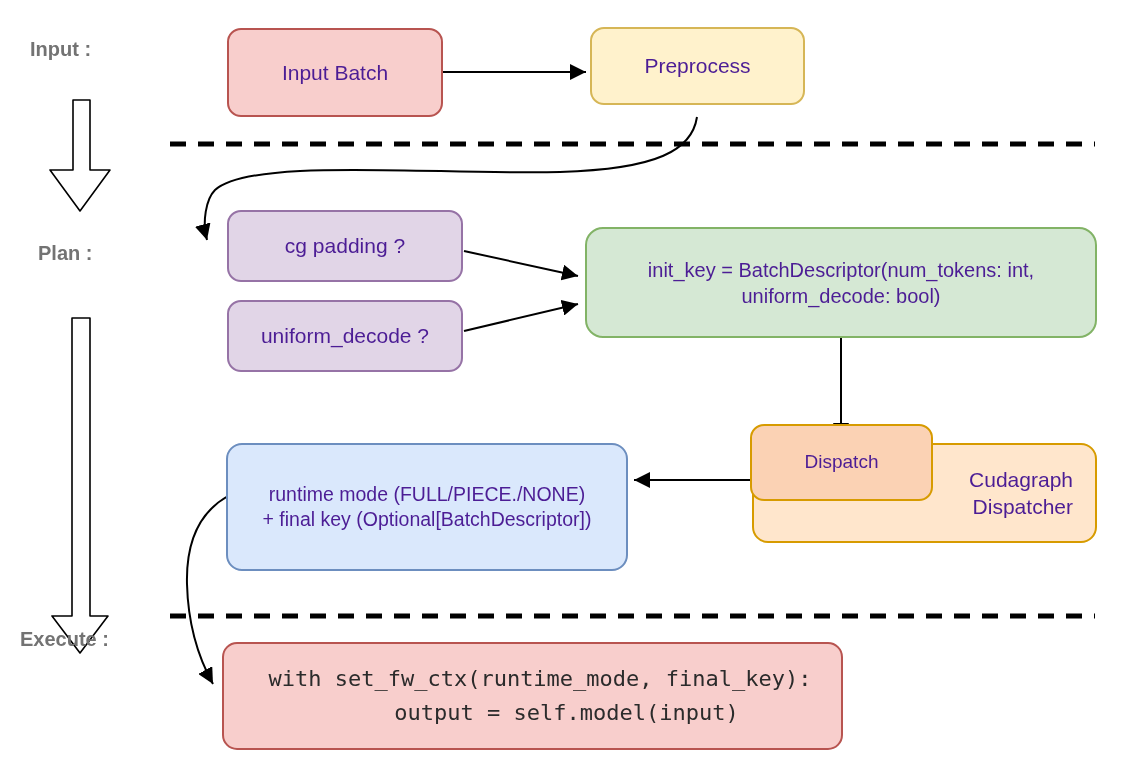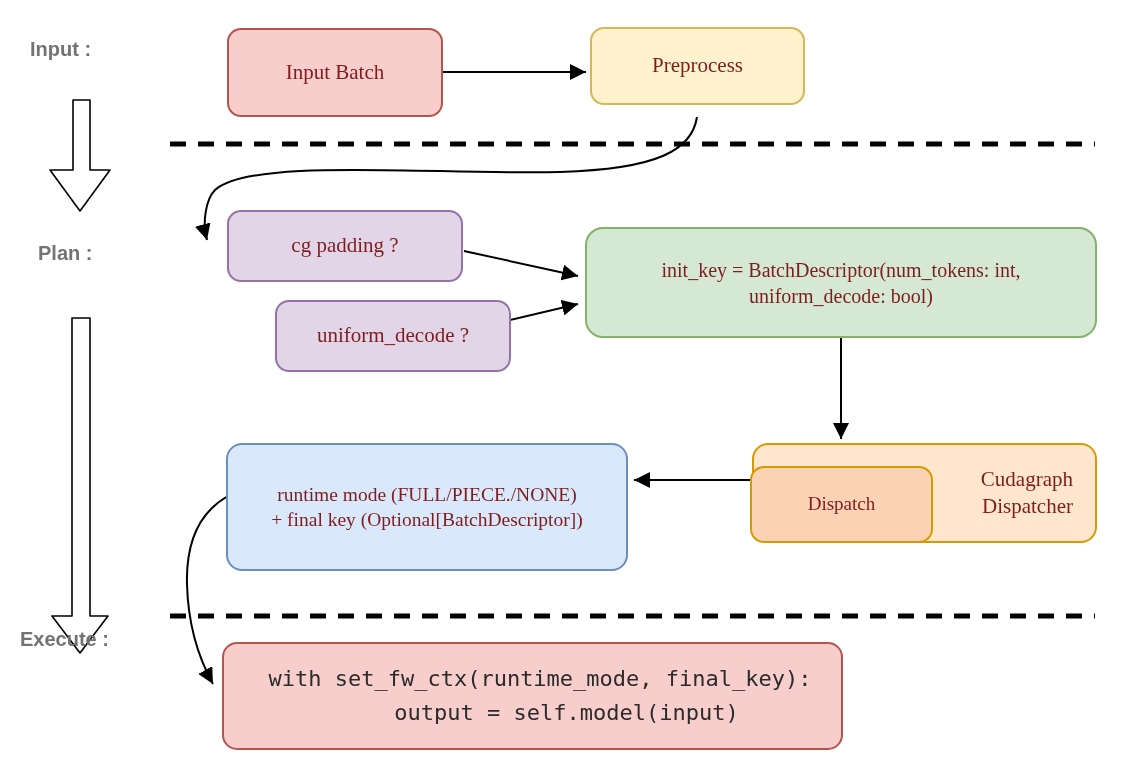--- a/index.html
+++ b/index.html
@@ -19,43 +19,42 @@
   }
   .node {
     position: absolute;
     border: 2px solid #000;
     border-radius: 14px;
     display: flex;
     flex-direction: column;
     align-items: center;
     justify-content: center;
     text-align: center;
-    color: #7f1d1d;
+    color: #4c1d95;
     z-index: 1;
     box-sizing: border-box;
     line-height: 1.3;
-    font-family: Liberation Serif, serif;
   }
   .stage-label {
     position: absolute;
     font-weight: bold;
     font-size: 20px;
     color: #737373;
     z-index: 1;
     white-space: nowrap;
   }
   #node-input-batch    { left: 227px; top: 28px;  width: 216px; height: 89px;  font-size: 21px; }
   #node-preprocess     { left: 590px; top: 27px;  width: 215px; height: 78px;  font-size: 21px; }
   #node-cg-padding     { left: 227px; top: 210px; width: 236px; height: 72px;  font-size: 21px; }
-  #node-uniform-decode { left: 227px; top: 300px; width: 236px; height: 72px;  font-size: 21px; margin-left: 48px; }
+  #node-uniform-decode { left: 227px; top: 300px; width: 236px; height: 72px;  font-size: 21px; }
   #node-init-key       { left: 585px; top: 227px; width: 512px; height: 111px; font-size: 20px; border-radius: 18px; }
   #node-runtime-mode   { left: 226px; top: 443px; width: 402px; height: 128px; font-size: 19.5px; border-radius: 16px; }
   #node-cudagraph      { left: 752px; top: 443px; width: 345px; height: 100px; font-size: 21px;
                          align-items: flex-end; padding-right: 22px; border-radius: 16px; }
-  #node-dispatch       { left: 750px; top: 466px; width: 183px; height: 77px;  font-size: 19px; z-index: 2; }
+  #node-dispatch       { left: 750px; top: 424px; width: 183px; height: 77px;  font-size: 19px; z-index: 2; }
   #node-execute-code   { left: 222px; top: 642px; width: 621px; height: 108px;
                          font-family: "DejaVu Sans Mono", "Liberation Mono", monospace;
                          font-size: 22px; line-height: 34px; color: #2b2b2b;
                          align-items: center; padding-left: 15px; text-align: left;
                          border-radius: 15px; }
   #node-execute-code .code-line { white-space: pre; }
   #lbl-input   { left: 30px; top: 38px; }
   #lbl-plan    { left: 38px; top: 242px; }
   #lbl-execute { left: 20px; top: 628px; }
 </style>

